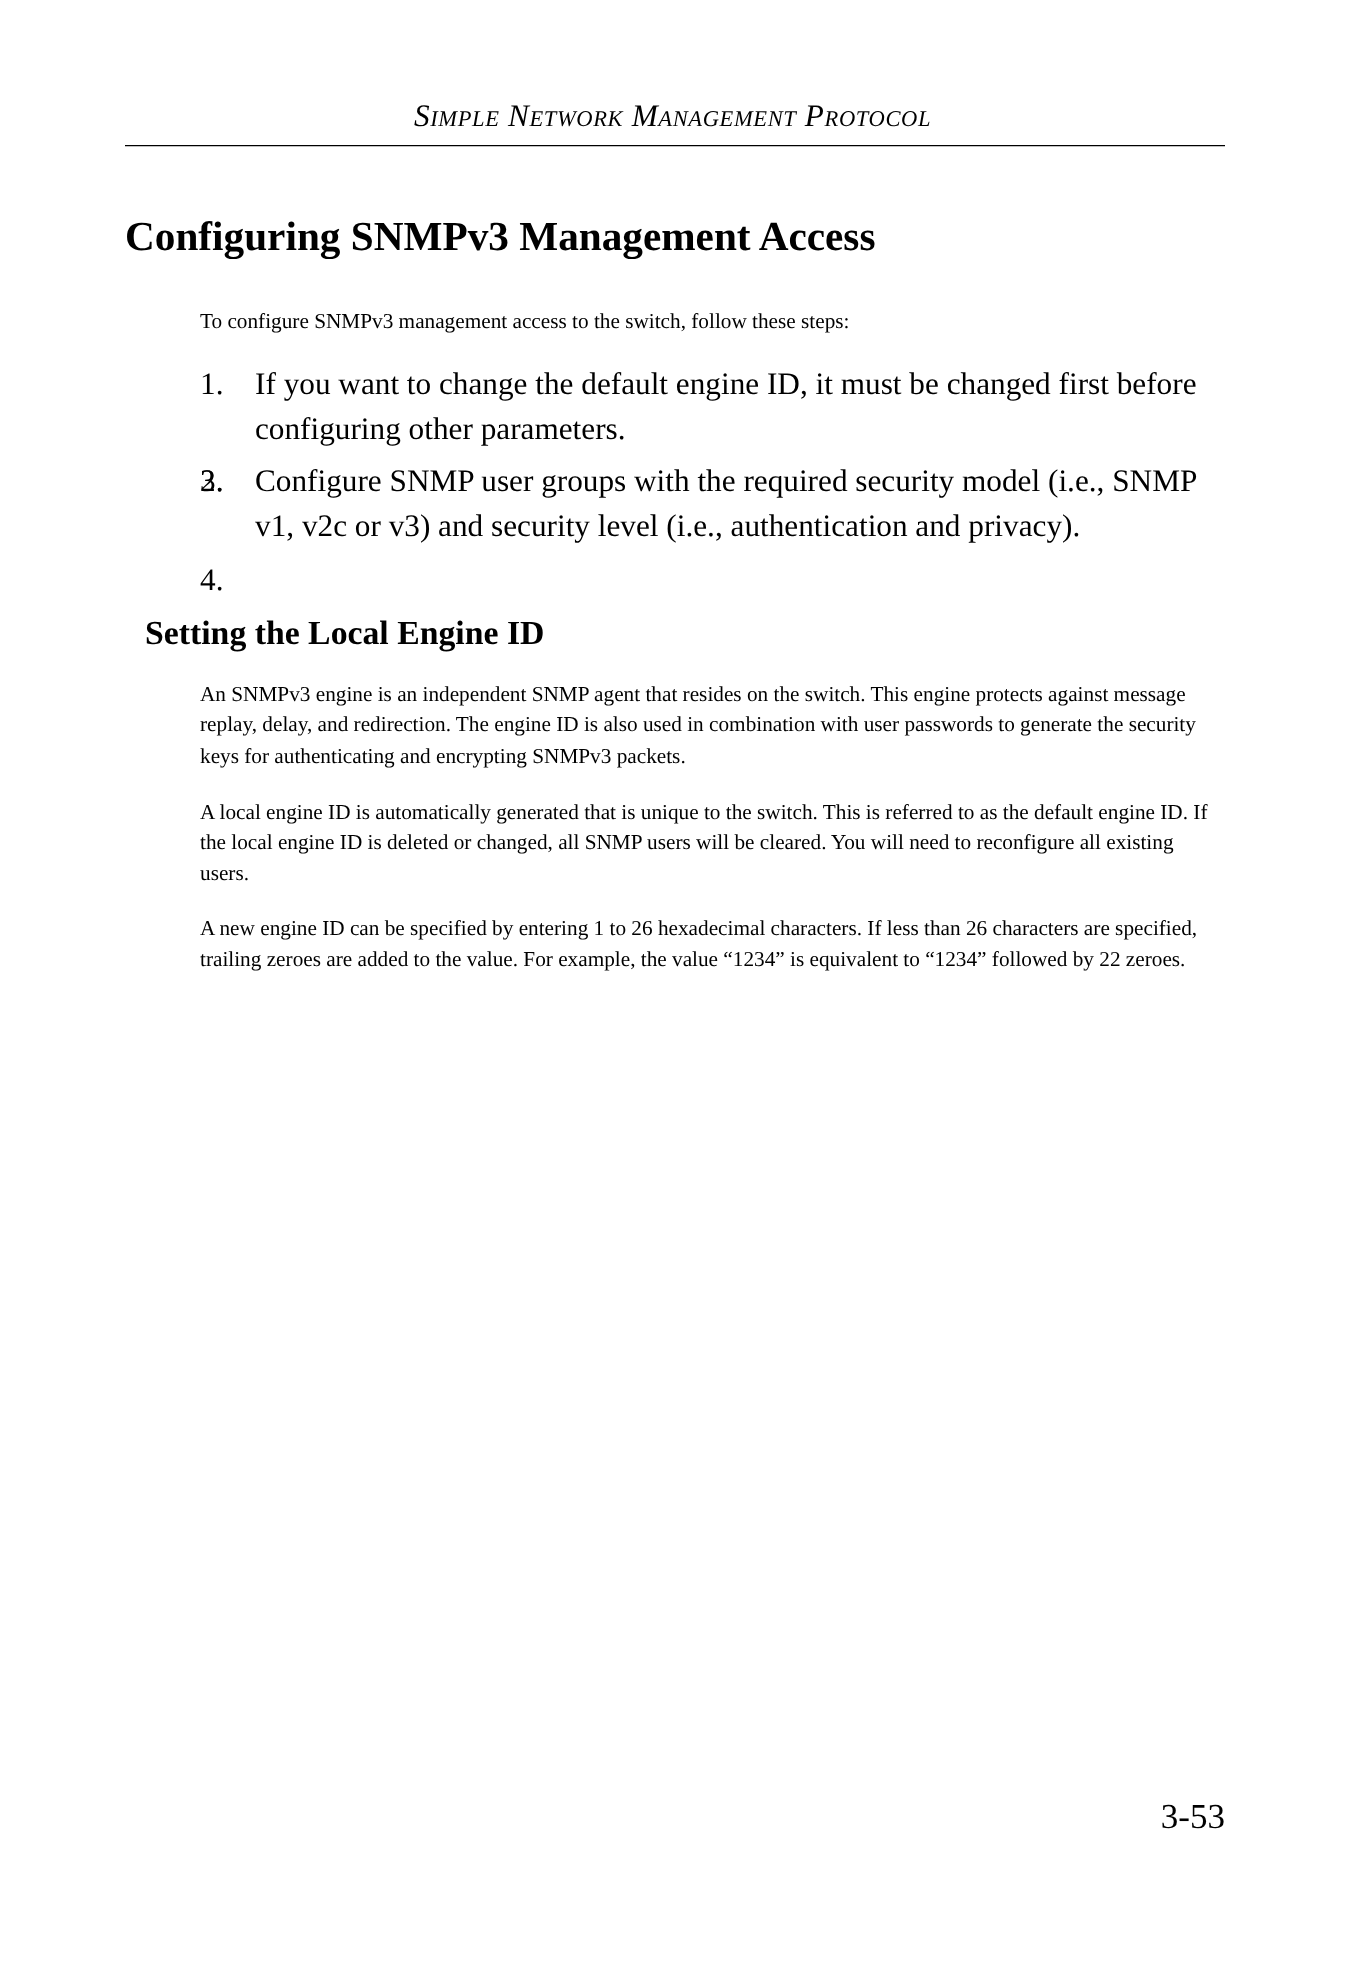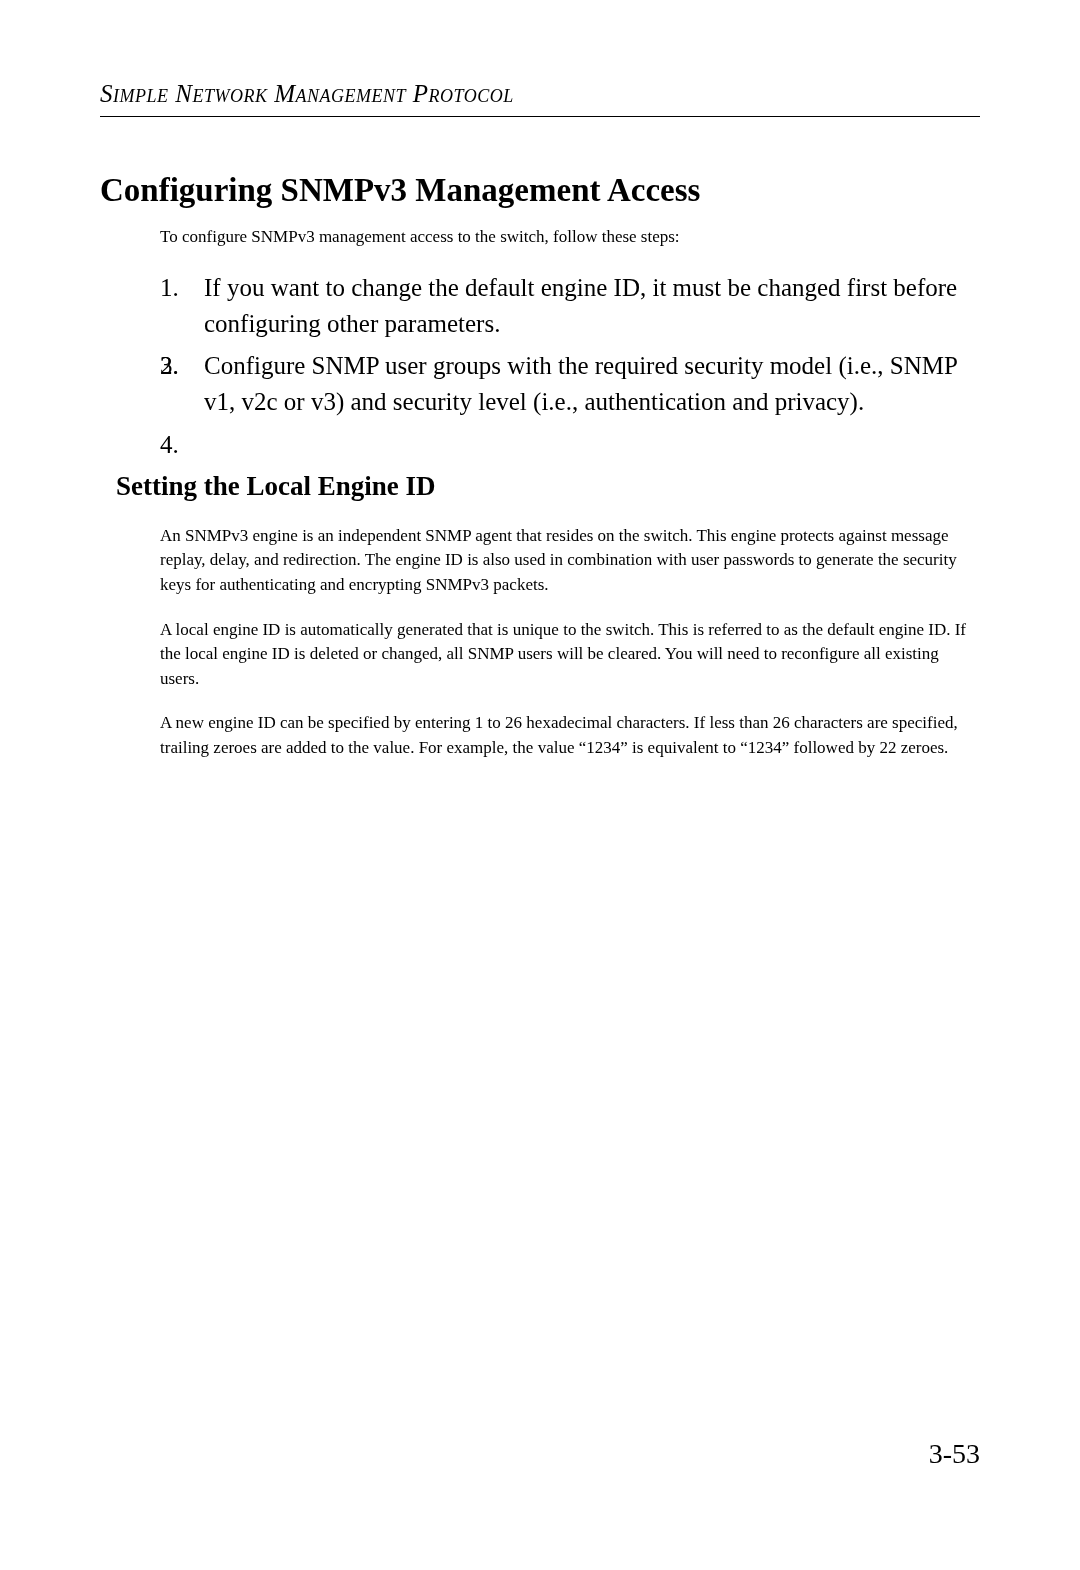--- a/index.html
+++ b/index.html
@@ -10,38 +10,38 @@
     body {
       width: 1080px;
       height: 1570px;
       background: #ffffff;
       font-family: Garamond, Georgia, 'Times New Roman', serif;
       color: #000000;
       position: relative;
       padding: 80px 100px 100px 100px;
     }
     .running-header {
-      text-align: left;
+      text-align: center;
       font-style: italic;
       font-variant: small-caps;
       font-size: 25px;
       letter-spacing: 0.5px;
       margin-bottom: 8px;
       padding-right: 4px;
       font-weight: 400;
     }
     .header-rule {
       border: none;
       border-top: 1px solid #000;
       margin-bottom: 55px;
     }
     .section-heading {
       font-size: 33px;
       font-weight: bold;
-      margin-bottom: 16px;
+      margin-bottom: 36px;
       margin-left: 0px;
     }
     .body-text {
       font-size: 17px;
       line-height: 1.45;
       margin-left: 60px;
       margin-right: 0px;
       margin-bottom: 20px;
     }
     .ordered-list {

